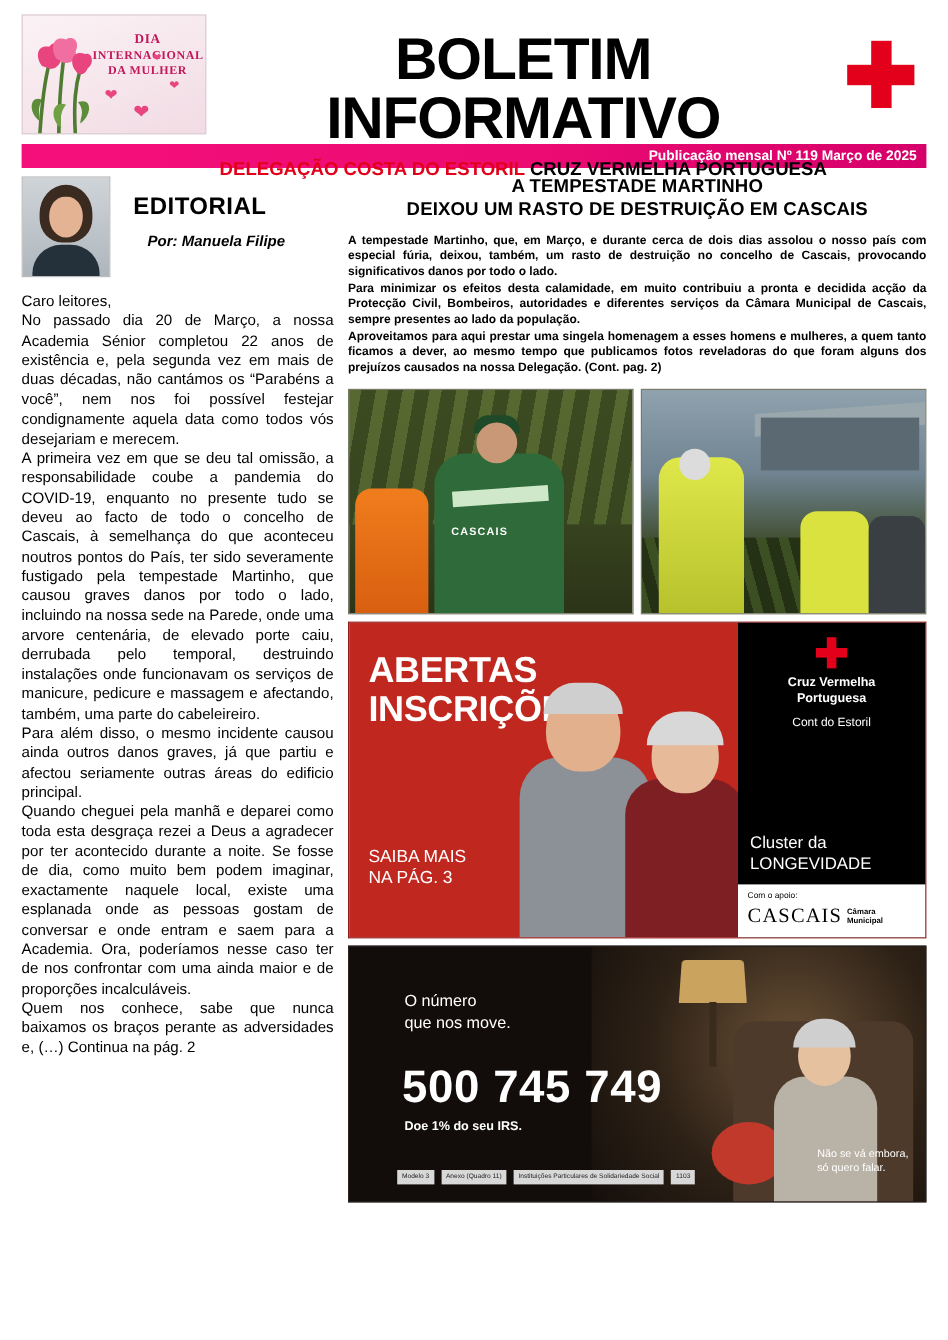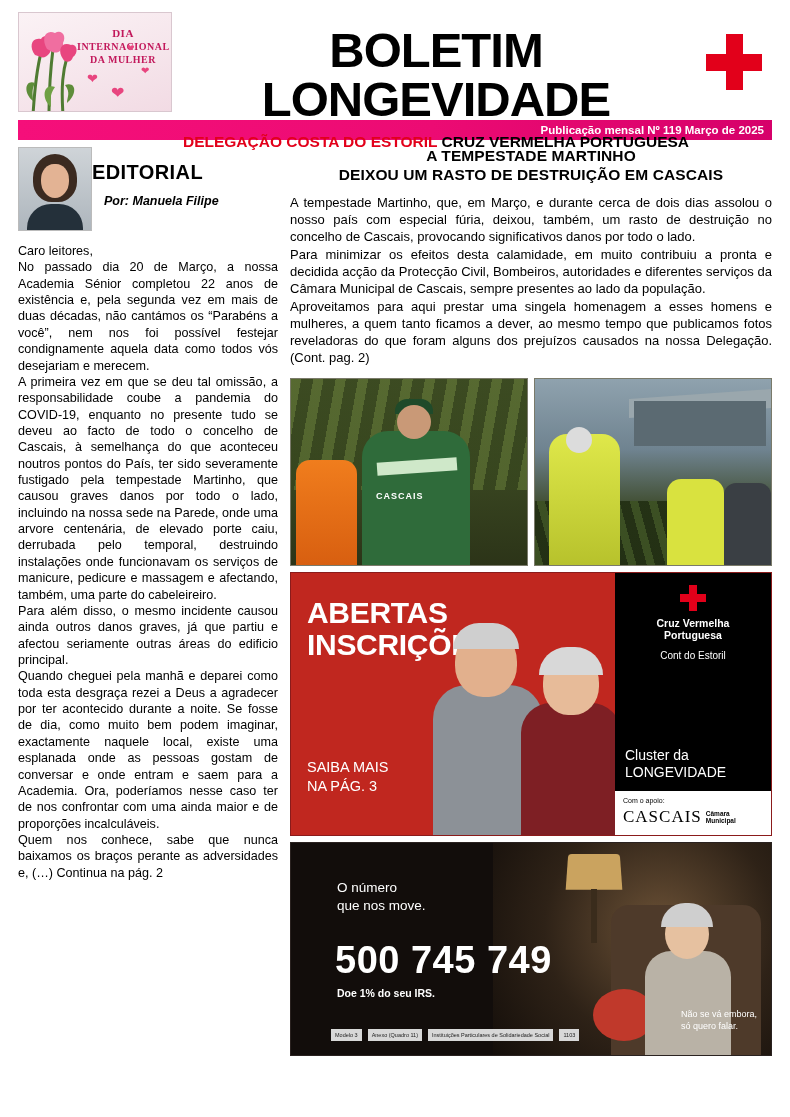--- a/index.html
+++ b/index.html
@@ -166,21 +166,21 @@
     border-radius: 46% 46% 50% 50%;
   }
   .ed-photo .body {
     position: absolute;
     left: 8px; bottom: 0;
     width: 56px; height: 26px;
     background: #24303a;
     border-radius: 24px 24px 0 0;
   }
   .ed-titles {
-    padding-left: 0;
+    padding-left: 19px;
     padding-top: 14px;
   }
   .ed-title {
     font-size: 20px;
     font-weight: bold;
     letter-spacing: 0.4px;
   }
   .ed-by {
     font-size: 12.5px;
     font-style: italic;
@@ -199,23 +199,24 @@
   
   .rt-headline {
     text-align: center;
     font-size: 15.5px;
     font-weight: bold;
     line-height: 1.22;
     letter-spacing: 0.1px;
   }
   .rt-body {
     margin-top: 9px;
-    font-size: 13px;
+    font-size: 10px;
     line-height: 1.33;
     text-align: justify;
+    font-weight: bold;
   }
   .rt-body p { margin: 0 0 0 0; }
 
   
   .photos {
     display: flex;
     gap: 6px;
     margin-top: 11px;
     height: 188px;
   }
@@ -485,21 +486,21 @@
         <div class="l2">INTERNACIONAL</div>
         <div class="l3">DA MULHER</div>
       </div>
       <span class="heart" style="left:68px;top:58px;">❤</span>
       <span class="heart" style="left:92px;top:70px;font-size:16px;">❤</span>
       <span class="heart" style="left:122px;top:52px;font-size:10px;">❤</span>
       <span class="heart" style="left:108px;top:30px;font-size:9px;">❤</span>
     </div>
 
     <div class="mast-center">
-      <div class="mast-title">BOLETIM LONGEVIDADE</div>
+      <div class="mast-title">BOLETIM INFORMATIVO</div>
       <div class="mast-sub">
         <span class="red">DELEGAÇÃO COSTA DO ESTORIL</span>
         <span>CRUZ VERMELHA PORTUGUESA</span>
       </div>
     </div>
 
     <div class="mast-cross">
       <div class="cross"></div>
     </div>
   </div>

